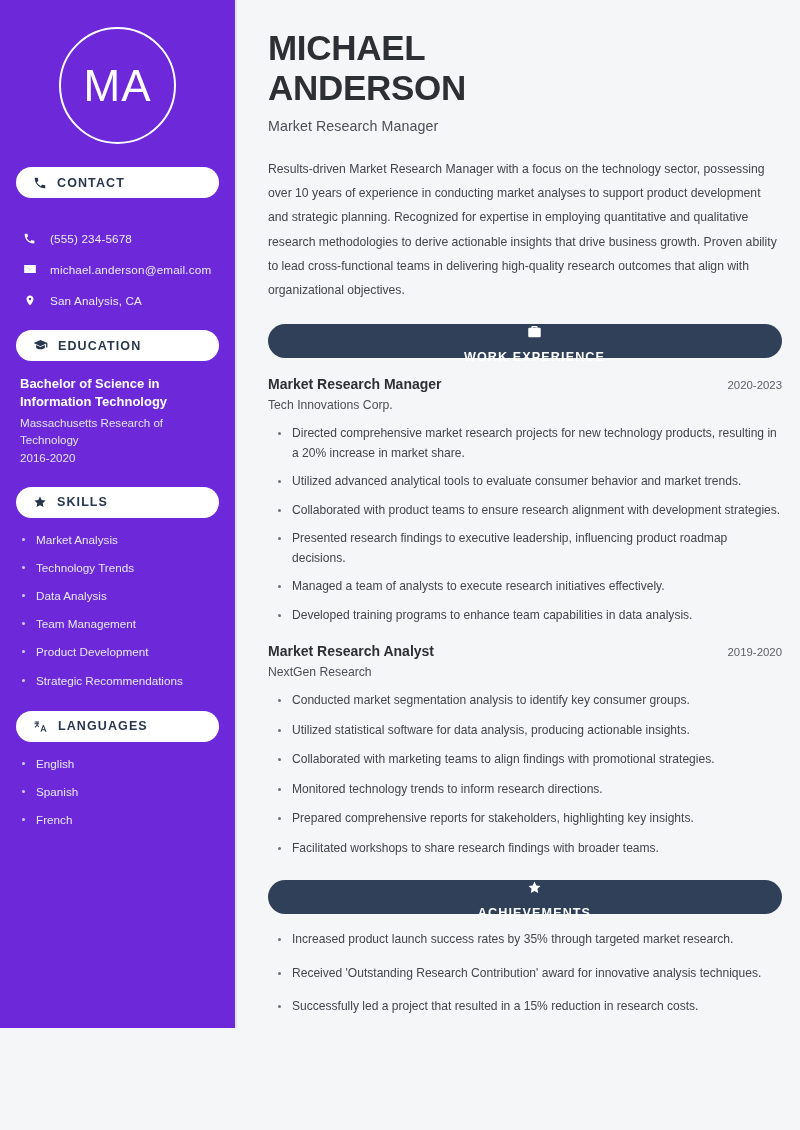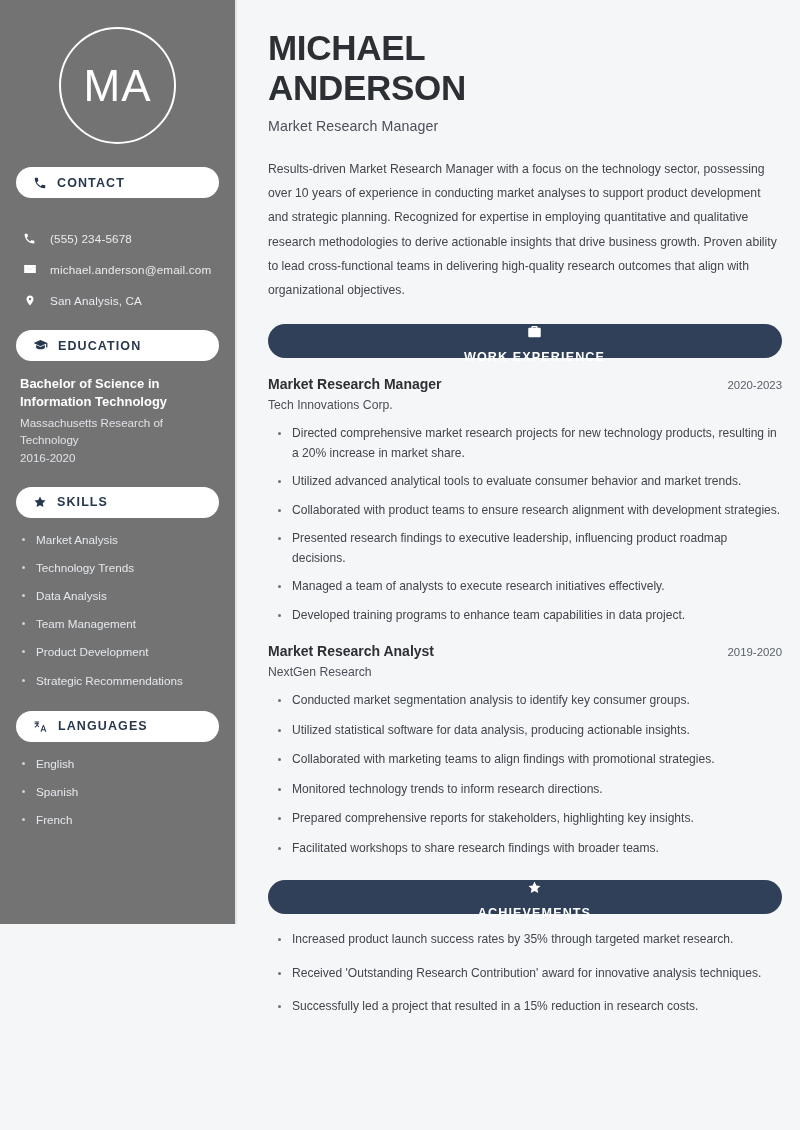--- a/index.html
+++ b/index.html
@@ -7,22 +7,22 @@
   body {
     font-family:"Liberation Sans", sans-serif;
     background:#f5f6f7;
     color:#3c4043;
     -webkit-font-smoothing:antialiased;
   }
   .page { position:relative; width:800px; height:1130px; display:flex; background:#f5f6f7; }
 
   
   .sidebar {
-    width:237px; flex:0 0 237px; height:924px;
-    background:#737373;
+    width:237px; flex:0 0 237px; height:1028px;
+    background:#6d28d9;
     border-right:2px solid #e2e4e8;
     padding:0 16px;
     color:#ffffff;
   }
   .monogram-wrap { display:flex; justify-content:center; margin-top:27px; }
   .monogram {
     width:117px; height:117px; border-radius:50%;
     border:2px solid #ffffff;
     display:flex; align-items:center; justify-content:center;
     font-size:44px; font-weight:400; letter-spacing:1px; color:#ffffff;
@@ -282,21 +282,21 @@
         <div class="bullet">
             <span class="dot"></span>
             <span>Presented research findings to executive leadership, influencing product roadmap decisions.</span>
           </div>
         <div class="bullet">
             <span class="dot"></span>
             <span>Managed a team of analysts to execute research initiatives effectively.</span>
           </div>
         <div class="bullet">
             <span class="dot"></span>
-            <span>Developed training programs to enhance team capabilities in data project.</span>
+            <span>Developed training programs to enhance team capabilities in data analysis.</span>
           </div>
       </div>
     </div>
 
     <div class="job">
       <div class="job-head">
         <span class="job-role">Market Research Analyst</span>
         <span class="job-dates">2019-2020</span>
       </div>
       <div class="job-company">NextGen Research</div>

